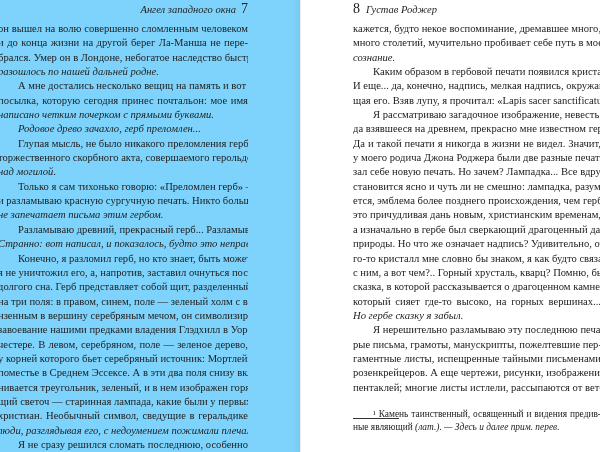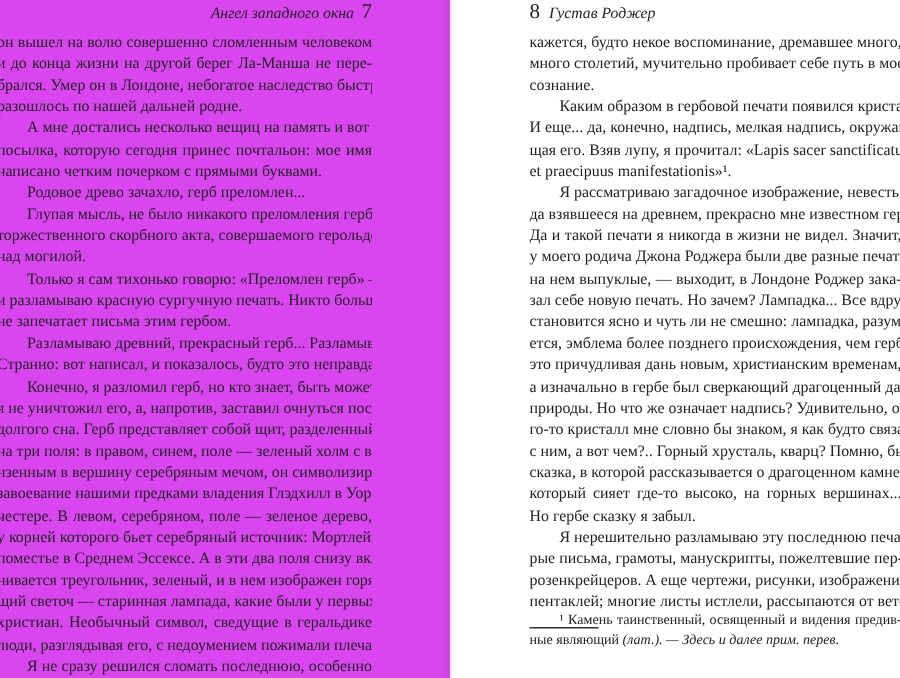--- a/index.html
+++ b/index.html
@@ -6,21 +6,21 @@
   body {
     width: 600px; height: 452px; overflow: hidden;
     background: #ffffff;
     font-family: "Liberation Serif", "DejaVu Serif", serif;
     color: #222;
     position: relative;
   }
   .page {
     position: absolute; top: 0; height: 452px; overflow: hidden;
   }
-  .page-left { left: 0; width: 300px; background: #d946ef; }
+  .page-left { left: 0; width: 300px; background: #7dd3fc; }
   .page-right { left: 300px; width: 300px; background: #ffffff; border-left: 1px solid #ececec; }
   .gutter-shadow {
     position: absolute; left: 292px; top: 0; width: 8px; height: 452px;
     background: linear-gradient(to right, rgba(0,0,0,0), rgba(0,0,0,0.04));
   }
   .header-left {
     position: absolute; top: 1px; left: 0; width: 248px;
     text-align: right; font-size: 10.5px; font-style: italic;
     white-space: nowrap;
   }
@@ -34,21 +34,21 @@
     position: absolute; top: 22px; left: -2px; width: 250px;
   }
   .text-right {
     position: absolute; top: 22px; left: 52px; width: 248px;
   }
   .line {
     font-size: 10.6px; line-height: 14.35px; height: 14.35px;
     white-space: nowrap; text-align: justify; text-align-last: justify;
     overflow: hidden;
   }
-  .line.last { text-align-last: left; }
+  .line.last { text-align-last: left; font-style: italic; }
   .line.indent { padding-left: 20px; }
   .footnote-rule {
     position: absolute; top: 418px; left: 52px; width: 46px; height: 0;
     border-top: 1px solid #333;
   }
   .footnote {
     position: absolute; top: 408px; left: 52px; width: 248px;
   }
   .footnote .fline {
     font-size: 9.4px; line-height: 12.5px; height: 12.5px; white-space: nowrap;
@@ -104,39 +104,38 @@
   <div class="header-right">
     <span class="num">8</span><span>Густав Роджер</span>
   </div>
   <div class="text-right" id="right-text">
       <div class="line">кажется, будто некое воспоминание, дремавшее много,</div>
       <div class="line">много столетий, мучительно пробивает себе путь в мое</div>
       <div class="line last">сознание.</div>
       <div class="line indent">Каким образом в гербовой печати появился кристалл?</div>
       <div class="line">И еще... да, конечно, надпись, мелкая надпись, окружаю-</div>
       <div class="line">щая его. Взяв лупу, я прочитал: «Lapis sacer sanctificatus</div>
-      <div class="line last">et praecipuus manifestationis»¹.</div>
       <div class="line indent">Я рассматриваю загадочное изображение, невесть отку-</div>
       <div class="line">да взявшееся на древнем, прекрасно мне известном гербе.</div>
       <div class="line">Да и такой печати я никогда в жизни не видел. Значит,</div>
       <div class="line">у моего родича Джона Роджера были две разные печати,</div>
-      <div class="line">на нем выпуклые, — выходит, в Лондоне Роджер зака-</div>
       <div class="line">зал себе новую печать. Но зачем? Лампадка... Все вдруг</div>
       <div class="line">становится ясно и чуть ли не смешно: лампадка, разуме-</div>
       <div class="line">ется, эмблема более позднего происхождения, чем герб,</div>
       <div class="line">это причудливая дань новым, христианским временам,</div>
       <div class="line">а изначально в гербе был сверкающий драгоценный дар</div>
       <div class="line">природы. Но что же означает надпись? Удивительно, отче-</div>
       <div class="line">го-то кристалл мне словно бы знаком, я как будто связан</div>
       <div class="line">с ним, а вот чем?.. Горный хрусталь, кварц? Помню, была</div>
       <div class="line">сказка, в которой рассказывается о драгоценном камне,</div>
       <div class="line">который сияет где-то высоко, на горных вершинах...</div>
       <div class="line last">Но гербе сказку я забыл.</div>
       <div class="line indent">Я нерешительно разламываю эту последнюю печать</div>
       <div class="line">рые письма, грамоты, манускрипты, пожелтевшие пер-</div>
+      <div class="line">гаментные листы, испещренные тайными письменами</div>
       <div class="line">розенкрейцеров. А еще чертежи, рисунки, изображения</div>
       <div class="line">пентаклей; многие листы истлели, рассыпаются от вет-</div>
     </div>
   <div class="footnote-rule"></div>
   <div class="footnote">
     <div class="fline indent">¹ Камень таинственный, освященный и видения предив-</div>
     <div class="fline last"><span>ные являющий </span><span class="it">(лат.). — Здесь и далее прим. перев.</span></div>
   </div>
 </div>
 

